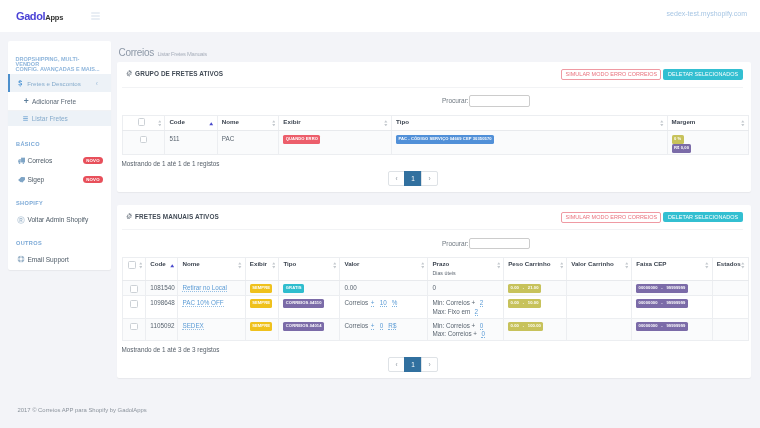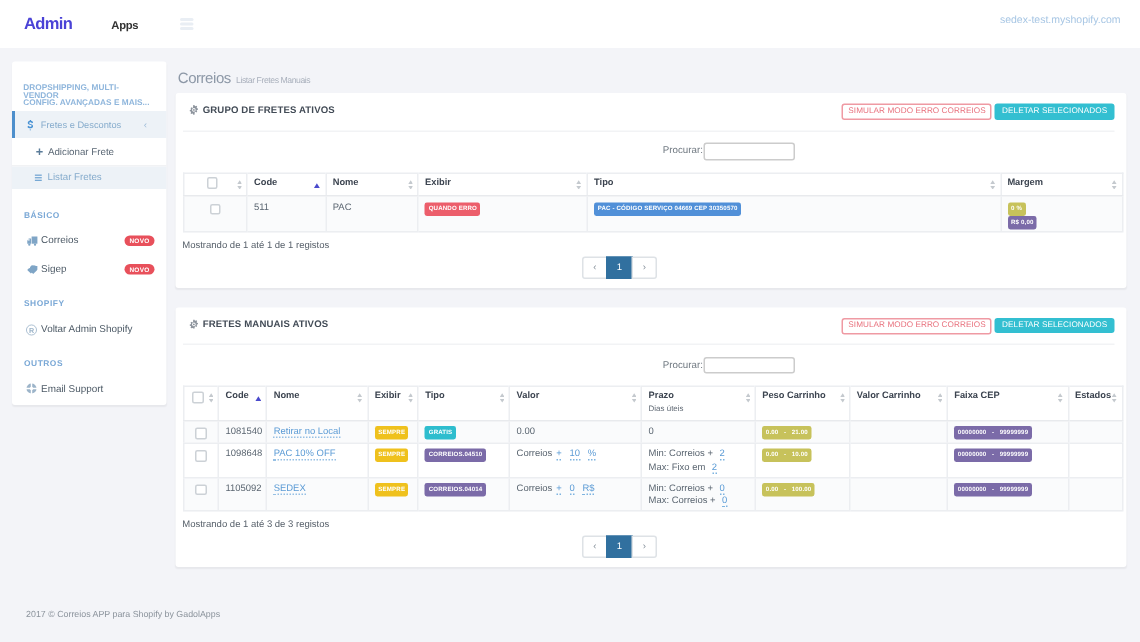--- a/index.html
+++ b/index.html
@@ -8,21 +8,21 @@
     width:760px; height:428px; overflow:hidden;
     background:#f3f4f8;
     font-family:"Liberation Sans", sans-serif;
     font-size:8px; color:#444;
     -webkit-font-smoothing:antialiased;
   }
   
   .topbar { height:32px; background:#fff; display:flex; align-items:center; position:relative; }
   .logo { margin-left:16px; font-size:11px; font-weight:bold; letter-spacing:-0.4px; line-height:1; }
   .logo .g { color:#4a42d6; }
-  .logo .a { color:#333; font-size:7.5px; letter-spacing:-0.2px;padding-left:26px; }
+  .logo .a { color:#333; font-size:7.5px; letter-spacing:-0.2px; }
   .hamburger { margin-left:28px; width:9px; display:flex; flex-direction:column; gap:1.6px; cursor:pointer; }
   .hamburger i { display:block; height:1.6px; background:#e9eef4; border-radius:1px; }
   .shop { position:absolute; right:13px; top:10px; font-size:7px; color:#a7c6e4; }
 
   
   .wrap { display:flex; align-items:flex-start; }
   .sidebar { width:103px; margin-left:8px; margin-top:9px; background:#fff; border-radius:2px;
              box-shadow:0 1px 1px rgba(0,0,0,0.05); padding-bottom:1.5px; }
   .content { margin-left:6px; width:634px; margin-top:9px; }
 
@@ -113,21 +113,21 @@
   .lnk { color:#5b9bd5; border-bottom:1px dotted #96c0e4; display:inline-block; line-height:7px; }
   .th-sub { display:block; font-size:5.3px; font-weight:normal; color:#5f6873; margin-top:1.3px;
              line-height:6px; }
 
   .footer { font-size:5.9px; color:#8b939c; position:absolute; left:17.4px; top:407px; }
 </style>
 </head>
 <body>
 
 <div class="topbar">
-  <div class="logo"><span class="g">Admin</span><span class="a">Apps</span></div>
+  <div class="logo"><span class="g">Gadol</span><span class="a">Apps</span></div>
   <div class="hamburger">
       <i></i>
       <i></i>
       <i></i>
     </div>
   <div class="shop">sedex-test.myshopify.com</div>
 </div>
 
 <div class="wrap">
   <div class="sidebar">

